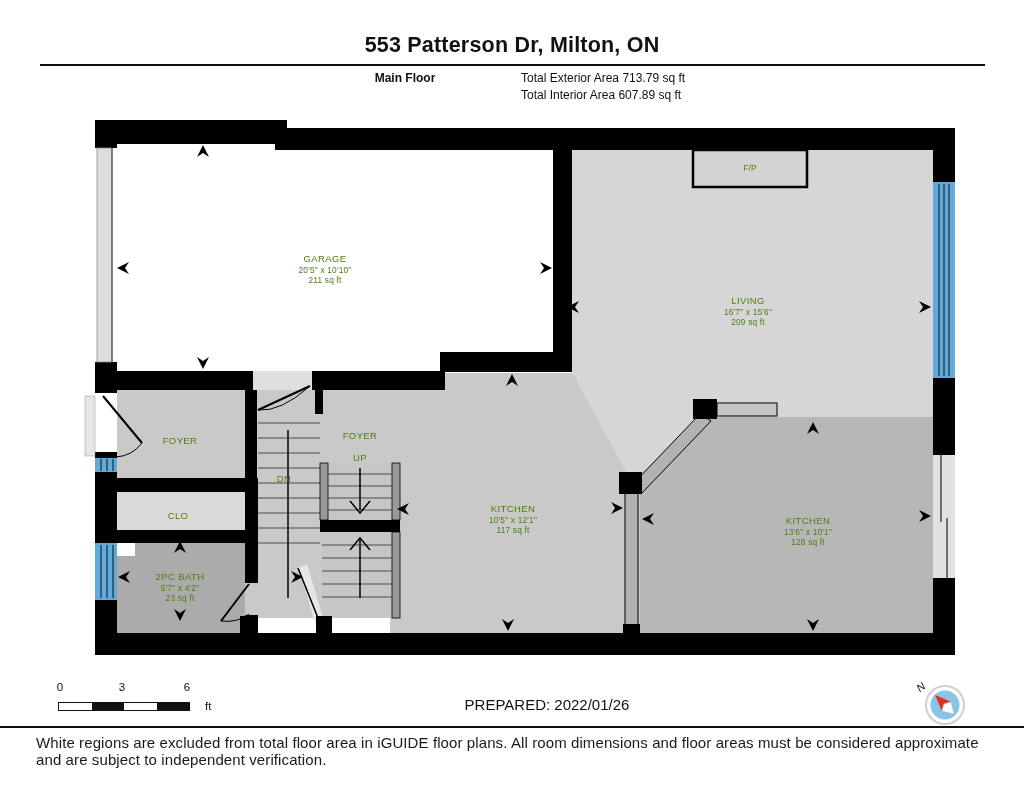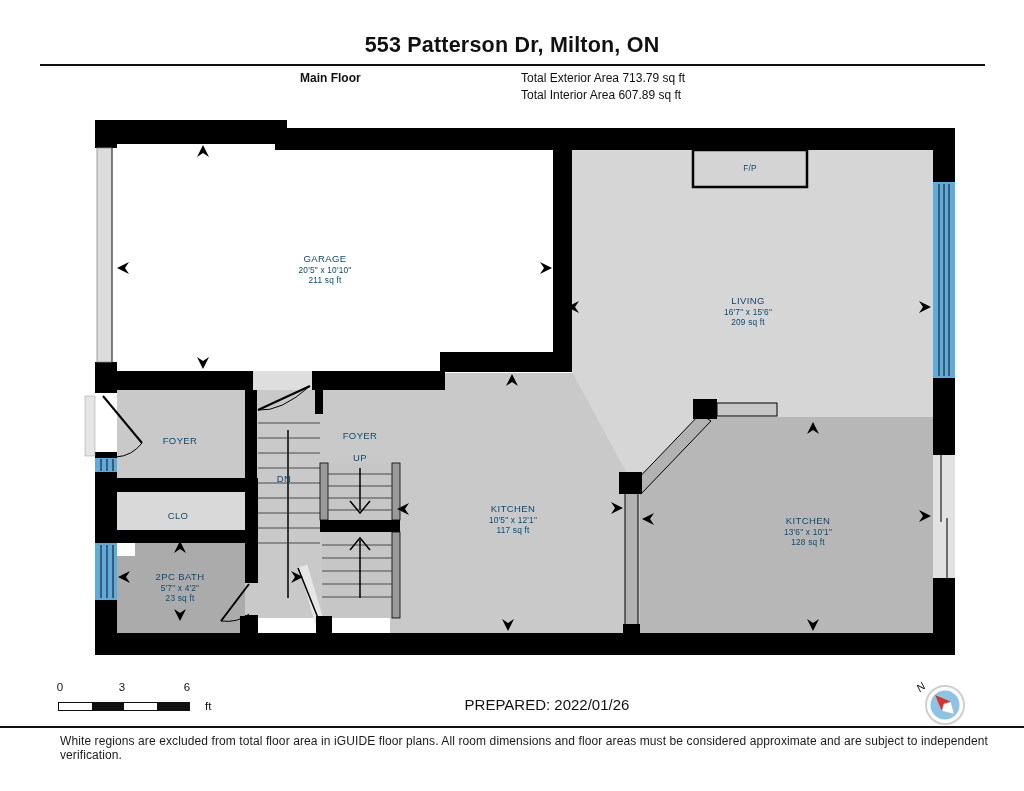--- a/index.html
+++ b/index.html
@@ -4,40 +4,40 @@
 <style>
   html,body{margin:0;padding:0;background:#fff;}
   .page{position:relative;width:1024px;height:791px;background:#fff;overflow:hidden;
         font-family:"Liberation Sans","DejaVu Sans",sans-serif;color:#111;}
   .abs{position:absolute;}
   .title{font-size:21.5px;font-weight:bold;letter-spacing:.2px;}
   .subhead{font-size:12px;}
   .bold{font-weight:bold;}
   .rule{background:#111;}
   .room-label{position:absolute;transform:translate(-50%,-50%);text-align:center;
-              color:#0c4a6e;white-space:nowrap;line-height:1.15;}
+              color:#4d7c0f;white-space:nowrap;line-height:1.15;}
   .rn{font-size:9.5px;letter-spacing:.4px;margin-top:21px;}
   .rd{font-size:8.3px;margin-top:1px;letter-spacing:.2px;}
   .tick{position:absolute;top:0;transform:translateX(-50%);font-size:11.5px;color:#111;}
   .bar{position:absolute;display:flex;height:7px;border:1.5px solid #111;box-sizing:content-box;}
   .bar i{flex:1;display:block;}
   .bar .w{background:#fff;}
   .bar .b{background:#111;}
   .ft{position:absolute;font-size:11.5px;}
   .prepared{font-weight:normal;font-size:15px;text-align:center;}
-  .disclaimer{font-size:12px;color:#1a1a1a;letter-spacing:.1px;margin-left:24px;}
+  .disclaimer{font-size:15px;color:#1a1a1a;letter-spacing:.1px;}
 </style>
 </head>
 <body>
 
 <div class="page">
 
   <div class="abs title" style="left:0;top:33px;width:1024px;text-align:center">553 Patterson Dr, Milton, ON</div>
   <div class="abs rule" style="left:40px;top:64px;width:945px;height:2px"></div>
-  <div class="abs subhead bold" style="left:300px;top:71px;width:210px;text-align:left">Main Floor</div>
+  <div class="abs subhead bold" style="left:300px;top:71px;width:210px;text-align:center">Main Floor</div>
   <div class="abs subhead" style="left:521px;top:71px">Total Exterior Area 713.79 sq ft</div>
   <div class="abs subhead" style="left:521px;top:88px">Total Interior Area 607.89 sq ft</div>
 
   <svg class="abs" style="left:0;top:0" width="1024" height="791" viewBox="0 0 1024 791">
     <defs>
       <polygon id="arr" points="0,-7 -6,5 0,1 6,5"></polygon>
     </defs>
 
     <g>
       <rect x="117" y="373" width="816" height="260" fill="#c9c9c9"></rect>

